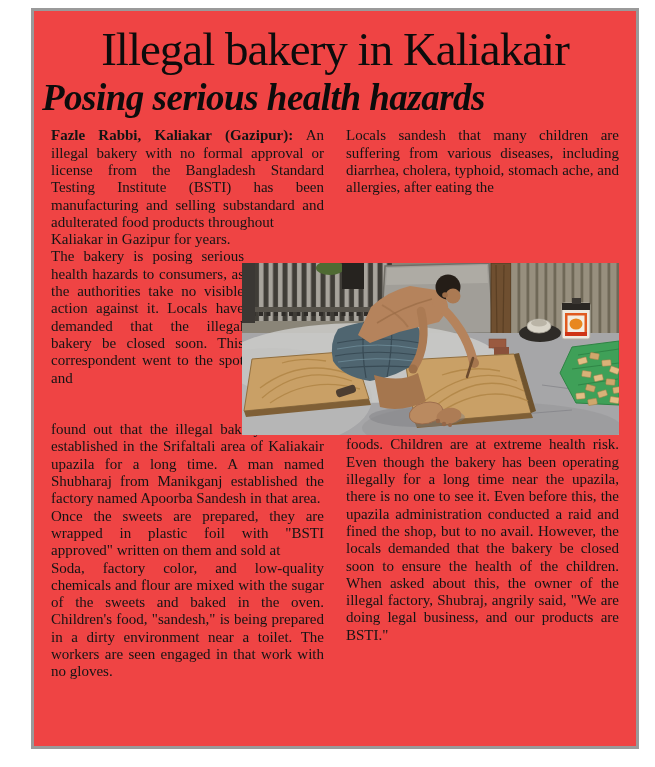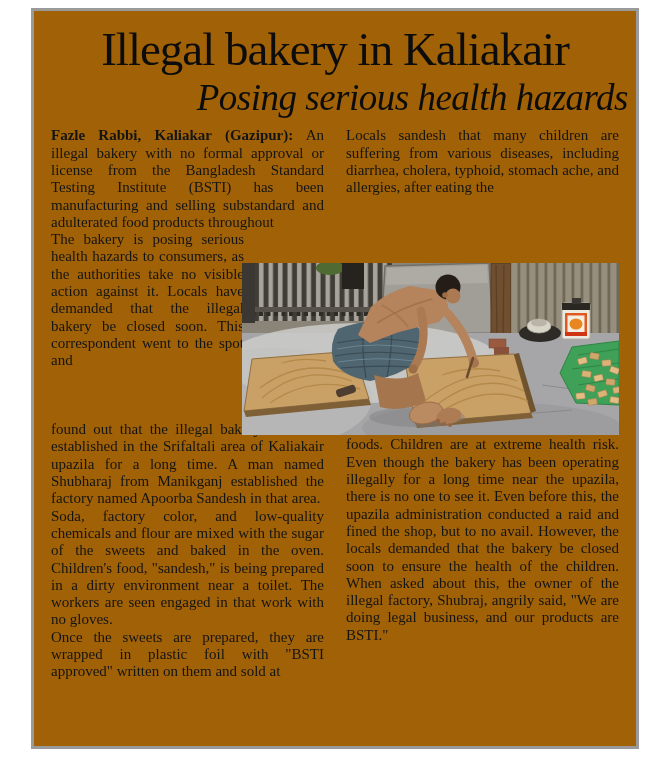--- a/index.html
+++ b/index.html
@@ -3,31 +3,31 @@
 <meta charset="utf-8">
 <style>
   html,body{margin:0;padding:0;}
   body{
     width:655px;height:767px;background:#ffffff;position:relative;
     font-family:"Liberation Serif", serif;color:#141414;
     -webkit-font-smoothing:antialiased;
   }
   .clip-frame{
     position:absolute;left:31px;top:8px;width:602px;height:735px;
-    border:3px solid #9a9a9a;background:#a16207;box-sizing:content-box;
+    border:3px solid #9a9a9a;background:#ef4444;box-sizing:content-box;
     overflow:hidden;
   }
   .headline{
     margin:13px 8px 0 8px;text-align:center;
     font-size:47px;line-height:1.1;font-weight:400;color:#0c0c0c;
     letter-spacing:-1px;white-space:nowrap;
   }
   .subheadline{
-    margin:2px 8px 0 8px;text-align:right;font-style:italic;
-    font-size:37px;line-height:1.1;font-weight:400;color:#0c0c0c;
+    margin:2px 8px 0 8px;text-align:left;font-style:italic;
+    font-size:37px;line-height:1.1;font-weight:700;color:#0c0c0c;
     letter-spacing:-0.5px;white-space:nowrap;
   }
   .body-cols{
     display:flex;gap:22px;padding:0 17px;margin-top:9px;
     font-size:15px;line-height:17.3px;text-align:justify;
   }
   .col{flex:1;min-width:0;}
   .col p{margin:0;}
   .byline{font-weight:700;}
   .narrow-wrap{width:193px;min-height:190px;}
@@ -44,25 +44,26 @@
 <div class="clip-frame">
 
   <h1 class="headline">Illegal bakery in Kaliakair</h1>
   <h2 class="subheadline">Posing serious health hazards</h2>
 
   <div class="body-cols">
 
     <div class="col">
       <p><b class="byline">Fazle Rabbi, Kaliakar (Gazipur):</b><span> An illegal bakery with no formal approval or license from the Bangladesh Standard Testing Institute (BSTI) has been manufacturing and selling substandard and adulterated food products throughout</span></p>
       <div class="narrow-wrap">
+        <p>Kaliakar in Gazipur for years.</p>
         <p>The bakery is posing serious health hazards to consumers, as the authorities take no visible action against it. Locals have demanded that the illegal bakery be closed soon. This correspondent went to the spot and</p>
       </div>
       <p>found out that the illegal bakery has been established in the Srifaltali area of Kaliakair upazila for a long time. A man named Shubharaj from Manikganj established the factory named Apoorba Sandesh in that area.</p>
+      <p>Once the sweets are prepared, they are wrapped in plastic foil with "BSTI approved" written on them and sold at</p>
       <p>Soda, factory color, and low-quality chemicals and flour are mixed with the sugar of the sweets and baked in the oven. Children's food, "sandesh," is being prepared in a dirty environment near a toilet. The workers are seen engaged in that work with no gloves.</p>
-      <p>Once the sweets are prepared, they are wrapped in plastic foil with "BSTI approved" written on them and sold at</p>
     </div>
 
     <div class="col">
       <p>Locals sandesh that many children are suffering from various diseases, including diarrhea, cholera, typhoid, stomach ache, and allergies, after eating the</p>
       <div class="photo-gap"></div>
       <p>sweets from the shop. Doctors at the Upazila Health Department said that children may have kidney problems after eating these foods. Children are at extreme health risk. Even though the bakery has been operating illegally for a long time near the upazila, there is no one to see it. Even before this, the upazila administration conducted a raid and fined the shop, but to no avail. However, the locals demanded that the bakery be closed soon to ensure the health of the children. When asked about this, the owner of the illegal factory, Shubraj, angrily said, "We are doing legal business, and our products are BSTI."</p>
     </div>
 
   </div>
 </div>

